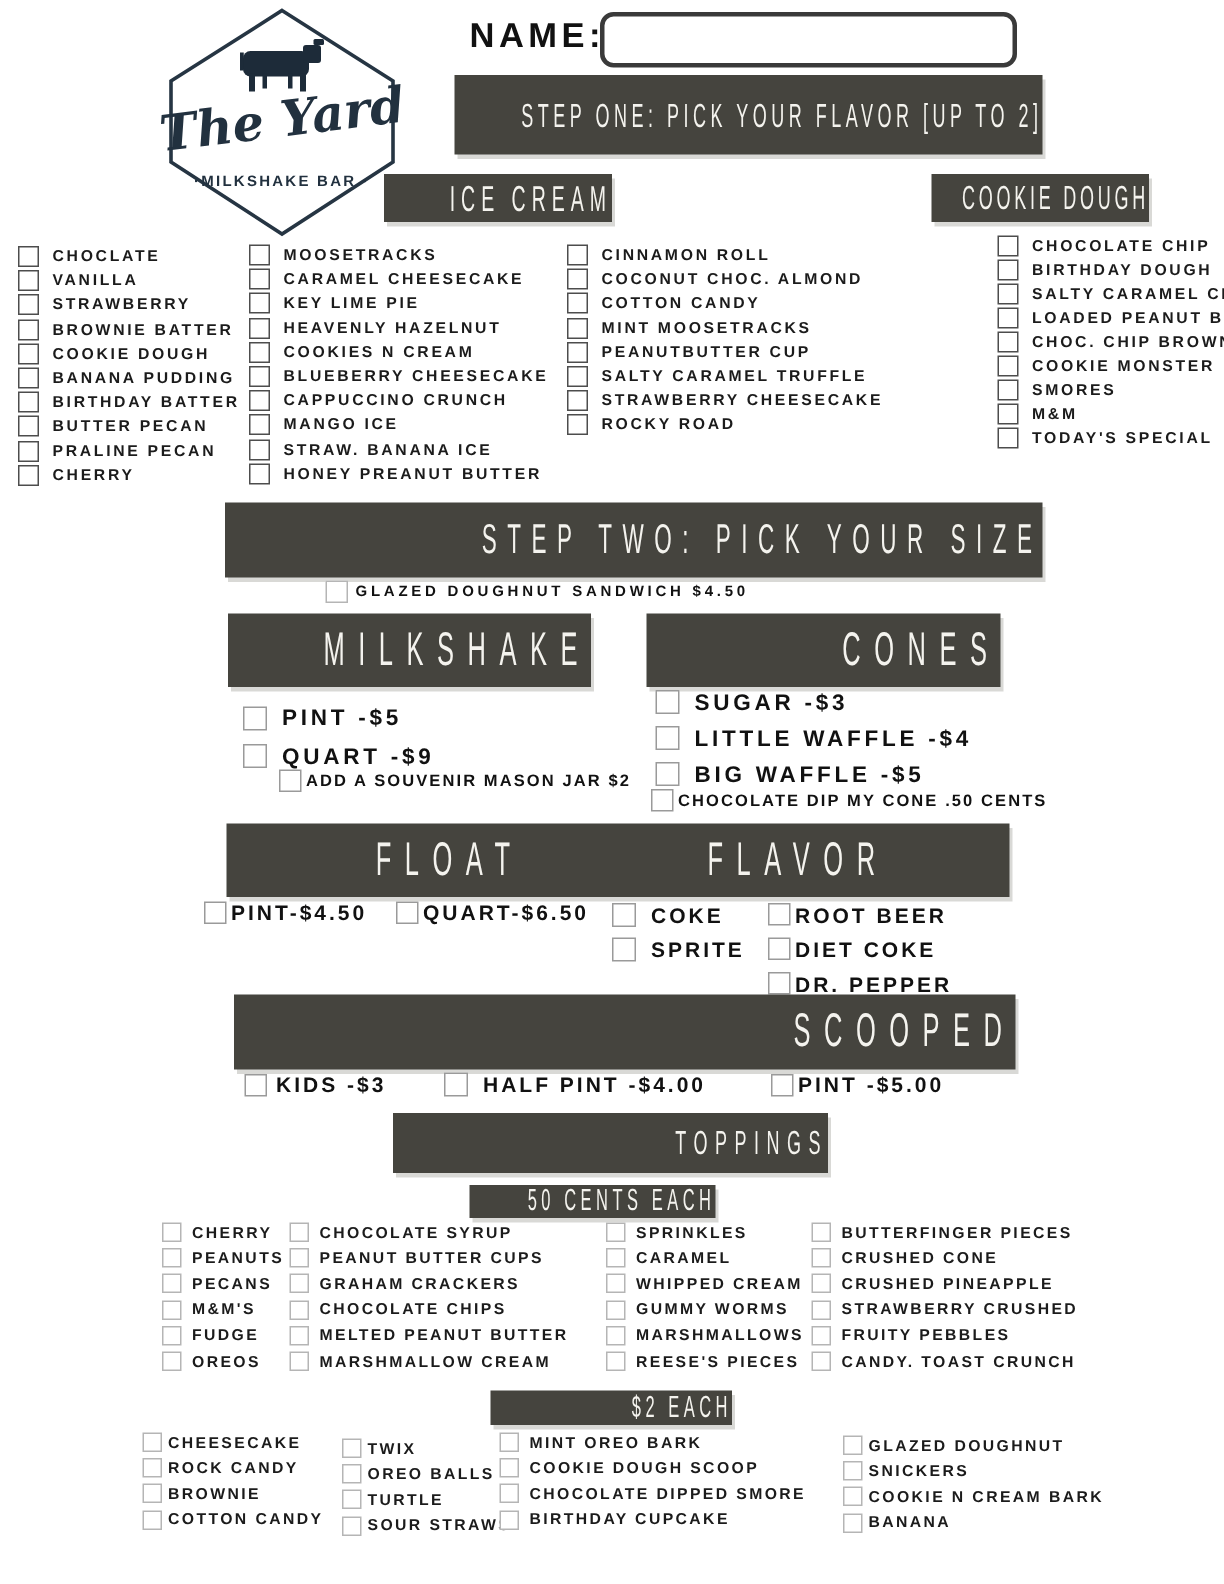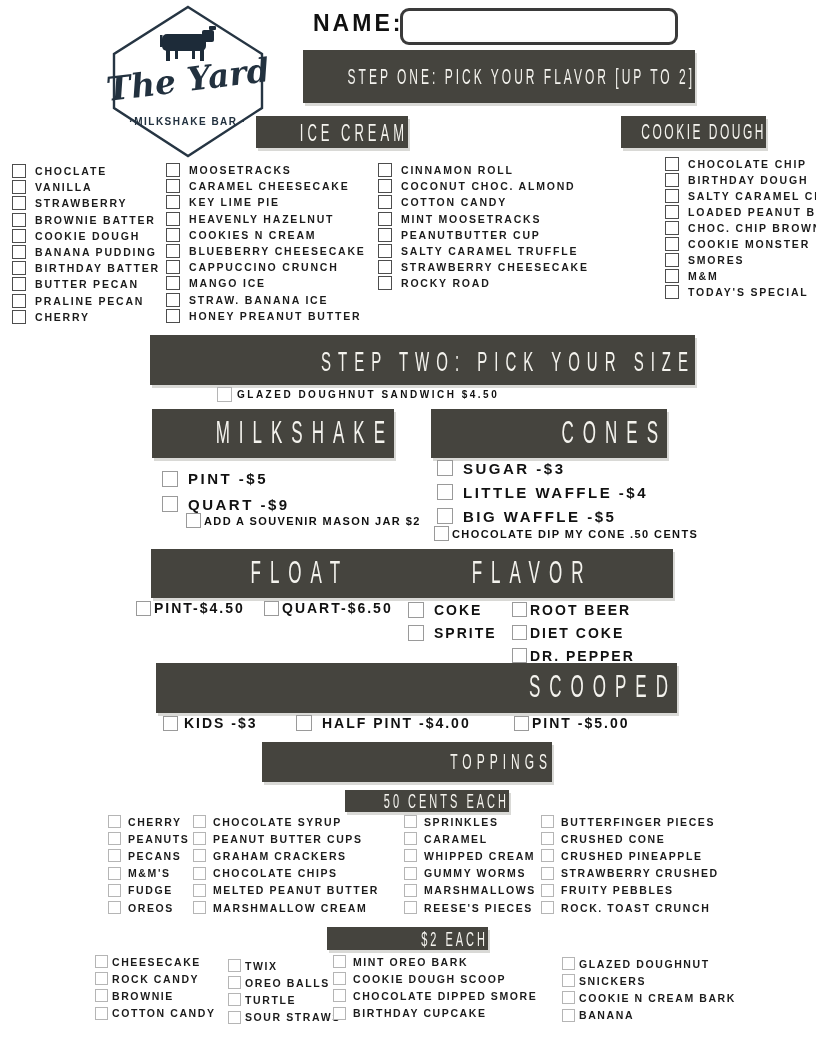--- a/index.html
+++ b/index.html
@@ -360,21 +360,21 @@
     <span class="om">HALF PINT -$4.00</span>
   </div>
   <div class="abs row" style="left:514px;top:715px;">
     <span class="cb cb-tight"></span>
     <span class="om">PINT -$5.00</span>
   </div>
 
   <div class="banner" style="left:262px;top:742px;width:290px;height:40px;">
     <span class="bt bt-top">TOPPINGS</span>
   </div>
-  <div class="banner" style="left:345px;top:790px;width:164px;height:22px;">
+  <div class="banner" style="left:313px;top:790px;width:164px;height:22px;">
     <span class="bt bt-sm">50 CENTS EACH</span>
   </div>
 
   <div class="abs list-top" style="left:108px;top:813px;">
       <div class="row">
       <span class="cb cb-sm"></span>
       <span class="tl">CHERRY</span>
     </div>
       <div class="row">
       <span class="cb cb-sm"></span>
@@ -465,21 +465,21 @@
       <div class="row">
       <span class="cb cb-sm"></span>
       <span class="tl">STRAWBERRY CRUSHED</span>
     </div>
       <div class="row">
       <span class="cb cb-sm"></span>
       <span class="tl">FRUITY PEBBLES</span>
     </div>
       <div class="row">
       <span class="cb cb-sm"></span>
-      <span class="tl">ROCK. TOAST CRUNCH</span>
+      <span class="tl">CANDY. TOAST CRUNCH</span>
     </div>
     </div>
 
   <div class="banner" style="left:327px;top:927px;width:161px;height:23px;">
     <span class="bt bt-sm">$2 EACH</span>
   </div>
 
   <div class="abs list-top" style="left:95px;top:953px;">
       <div class="row">
       <span class="cb cb-sm" style="margin-right:4px;"></span>

